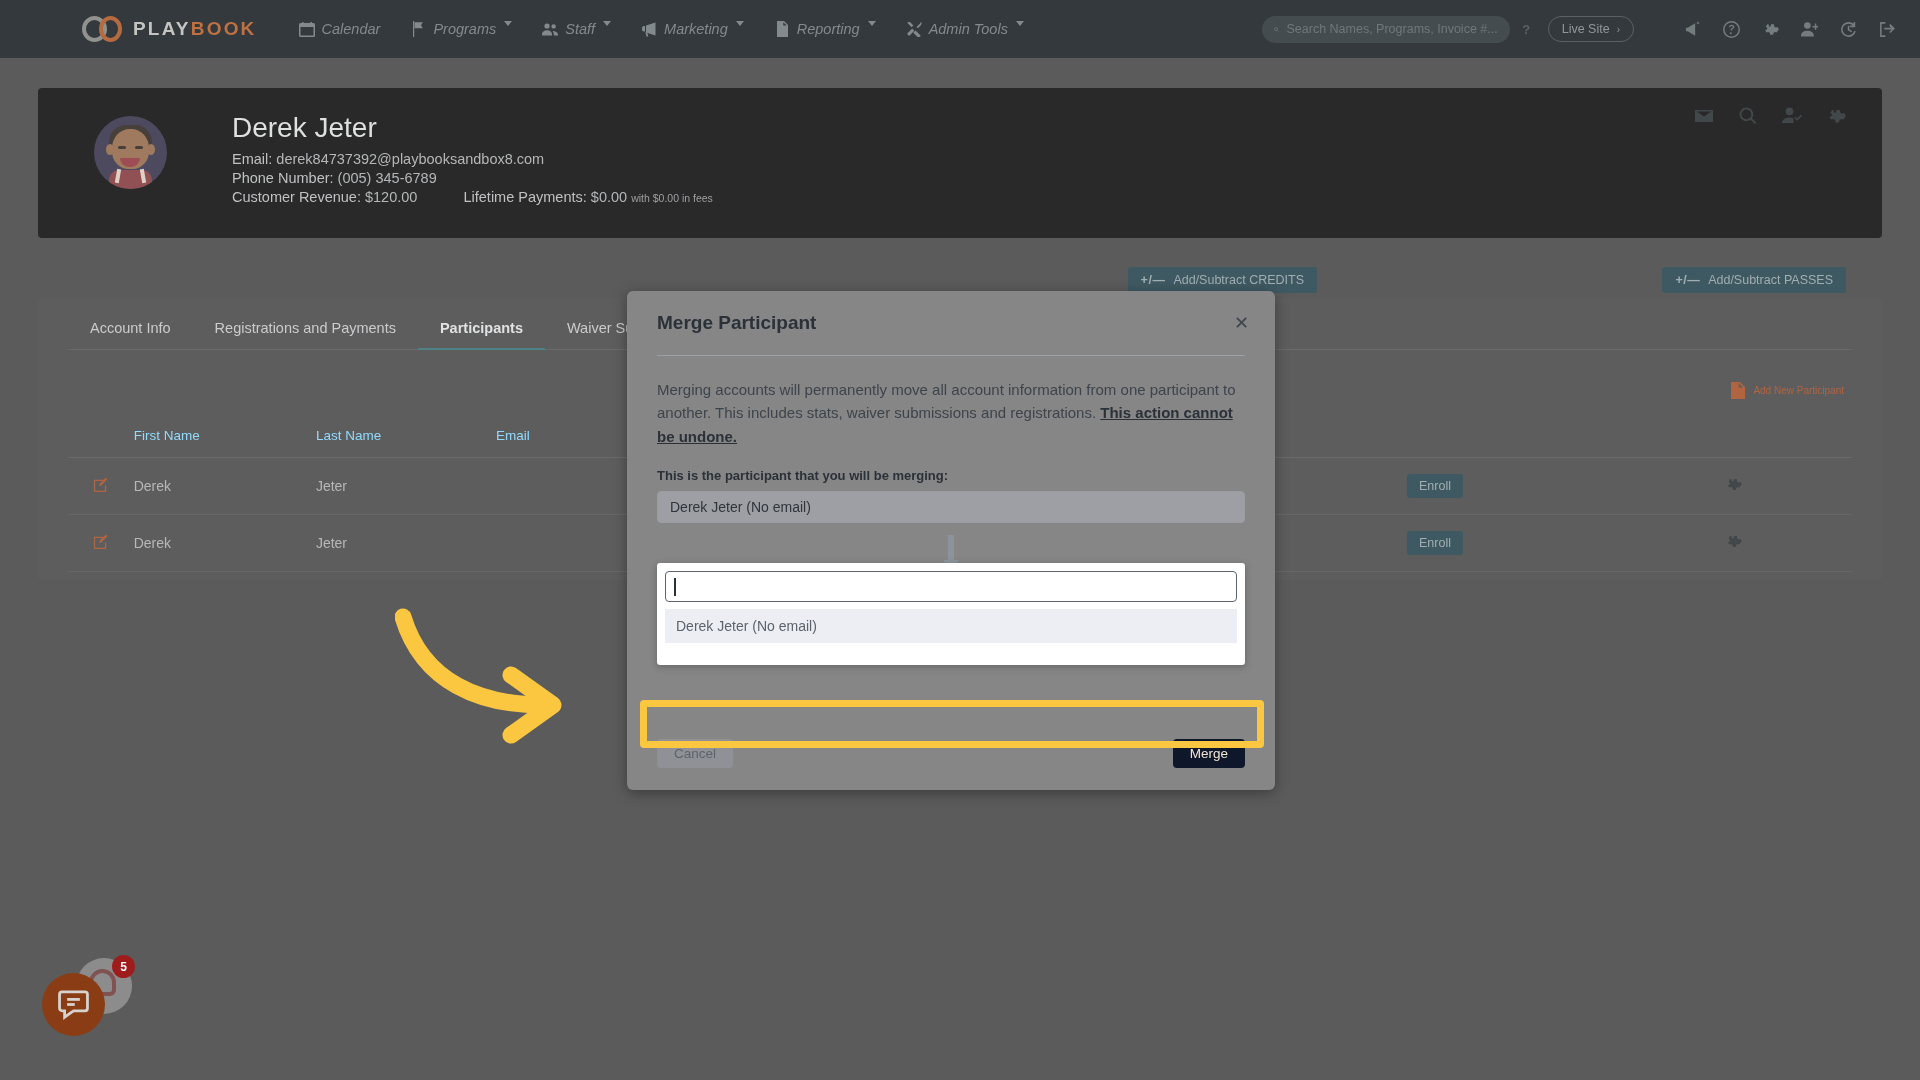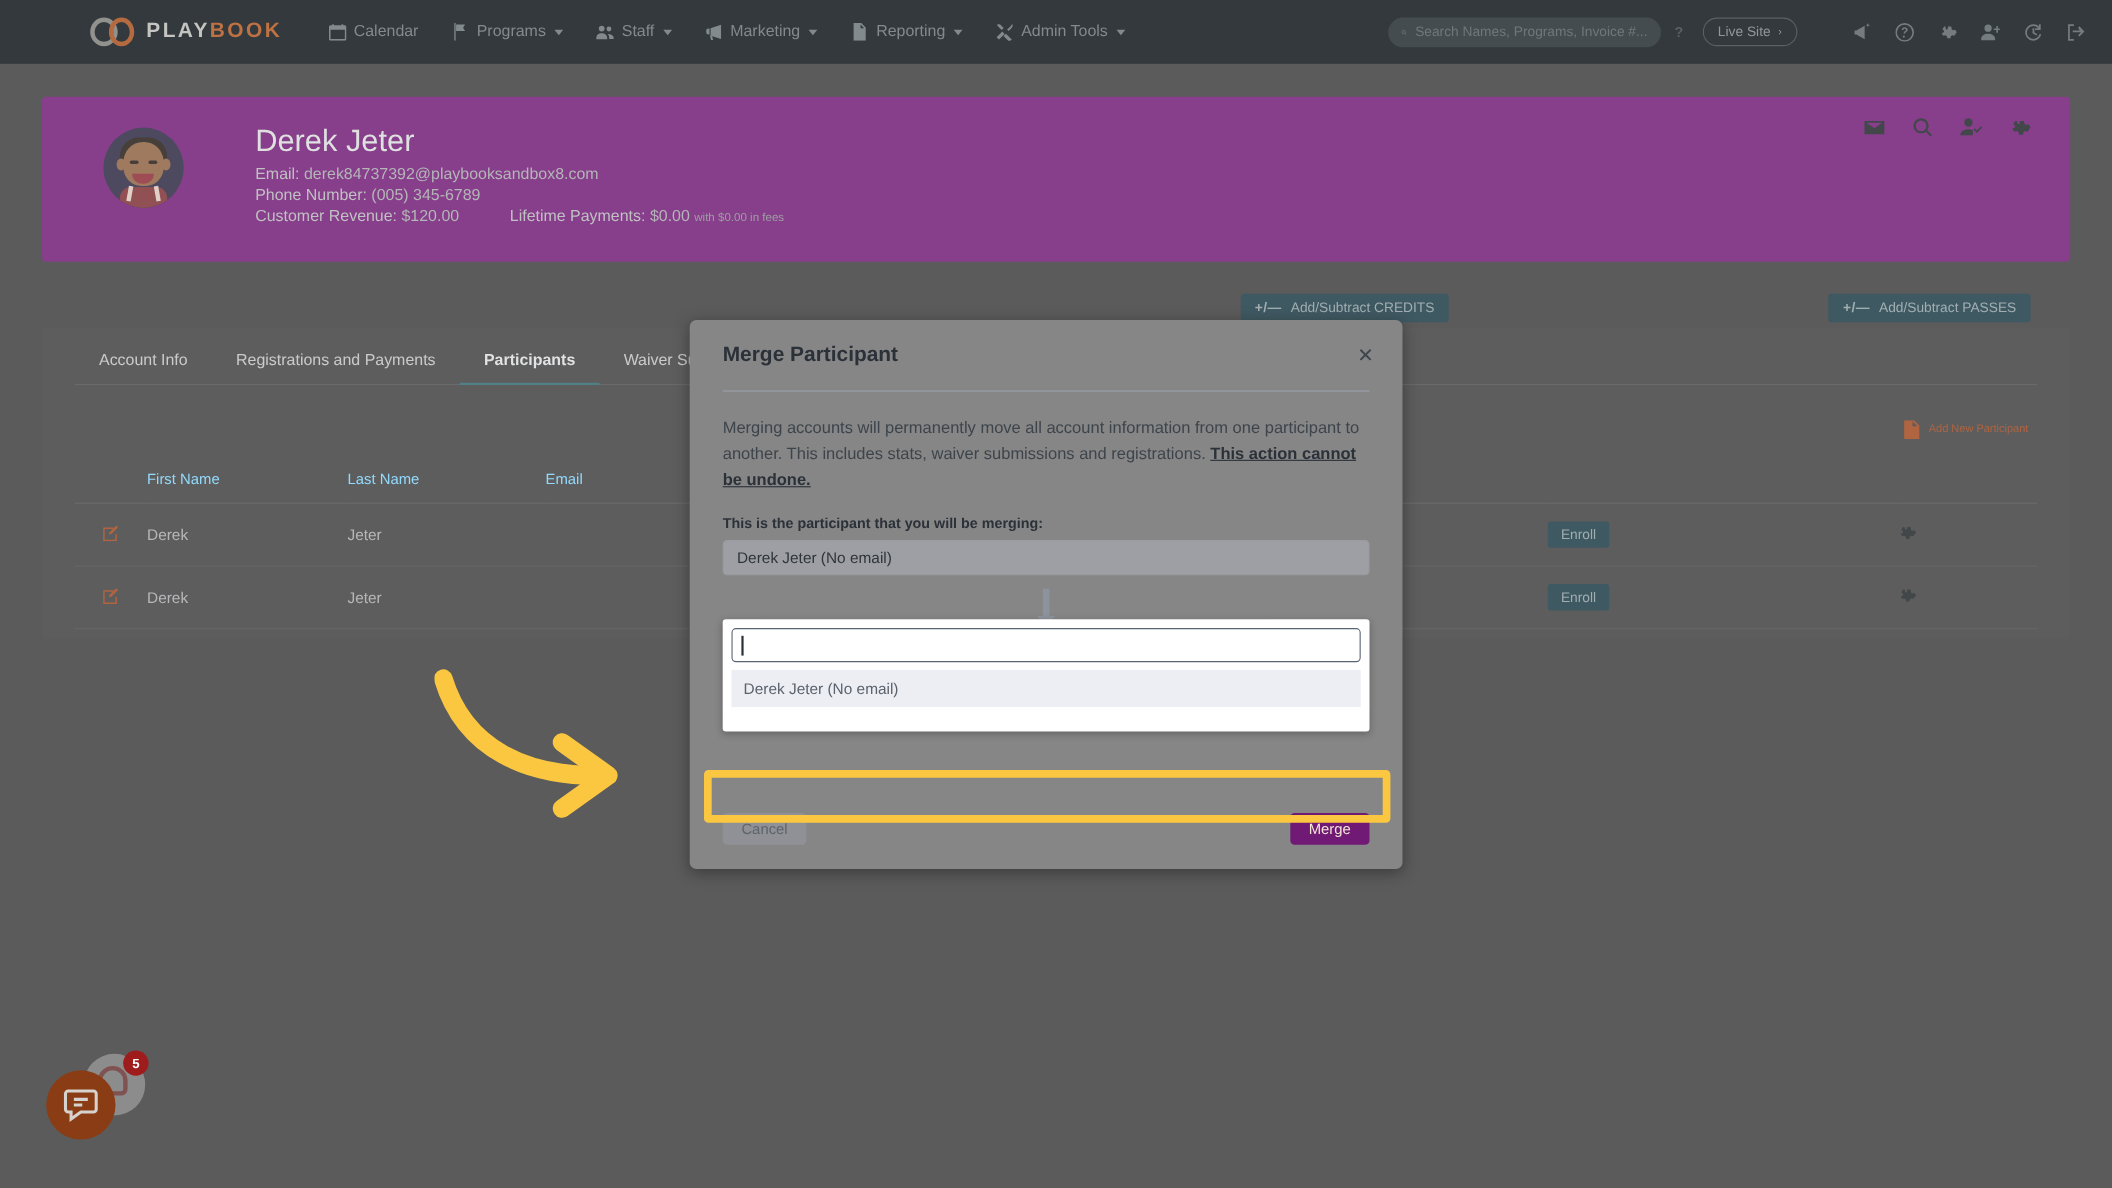--- a/index.html
+++ b/index.html
@@ -36,23 +36,24 @@
     position: absolute; left: 17px; top: 2px;
     width: 23px; height: 26px; border-radius: 50%;
     border: 4px solid #a84e1c;
   }
   .brand-text { font-size: 19px; letter-spacing: 2.2px; font-weight: 700; }
   .brand-text .play { color: #b9b9b6; }
   .brand-text .book { color: #b2561f; }
 
   .nav-links { display: flex; align-items: center; gap: 30px; }
   .nav-link {
-    display: flex; align-items: center; gap: 7px;
+    display: flex; gap: 7px;
     color: #6c7478; font-size: 14.5px; cursor: pointer;
     white-space: nowrap;
+    font-style: italic;
   }
   .nav-link .caret {
     width: 0; height: 0; margin-left: 1px;
     border-left: 4px solid transparent;
     border-right: 4px solid transparent;
     border-top: 5px solid #6c7478;
   }
   .nav-ico { display: inline-flex; width: 16px; height: 16px; }
   .nav-ico svg { width: 100%; height: 100%; fill: #6c7478; }
 
@@ -79,21 +80,21 @@
   }
   .live-site .chev { font-size: 10px; }
   .nav-icons { display: flex; align-items: center; gap: 22px; margin-left: 50px; }
   .nav-icons .ni { width: 17px; height: 17px; cursor: pointer; }
   .nav-icons .ni svg { width: 100%; height: 100%; fill: #5b6366; }
 
   
   .profile-card {
     position: absolute; left: 38px; top: 88px;
     width: 1844px; height: 150px;
-    background: #701a75;
+    background: #000000;
     border-radius: 4px;
   }
   .avatar {
     position: absolute; left: 56px; top: 28px;
     width: 73px; height: 73px; border-radius: 50%;
     background: #2c2741;
     overflow: hidden;
   }
   .av-head { position: absolute; left: 18px; top: 13px; width: 37px; height: 40px; border-radius: 48% 48% 44% 44%; background: #8d6140; }
   .av-hair { position: absolute; left: 15px; top: 9px; width: 43px; height: 22px; border-radius: 22px 22px 6px 6px; background: #241b14; }
@@ -312,21 +313,21 @@
   .modal-footer {
     position: absolute; left: 30px; right: 30px; bottom: 22px;
     display: flex; justify-content: space-between;
   }
   .mf-btn {
     height: 29px; padding: 0 17px; border-radius: 4px;
     display: flex; align-items: center; font-size: 13.5px;
     cursor: pointer;
   }
   .mf-cancel { background: #8f9197; color: #5e646b; }
-  .mf-merge  { background: #701a75; color: #f2e5d4; }
+  .mf-merge  { background: #0f172a; color: #f2e5d4; }
 
   
   .hl-box {
     position: absolute; left: 640px; top: 700px;
     width: 624px; height: 48px;
     border: 7px solid #fbc740;
     border-radius: 4px;
     z-index: 20;
     pointer-events: none;
   }

